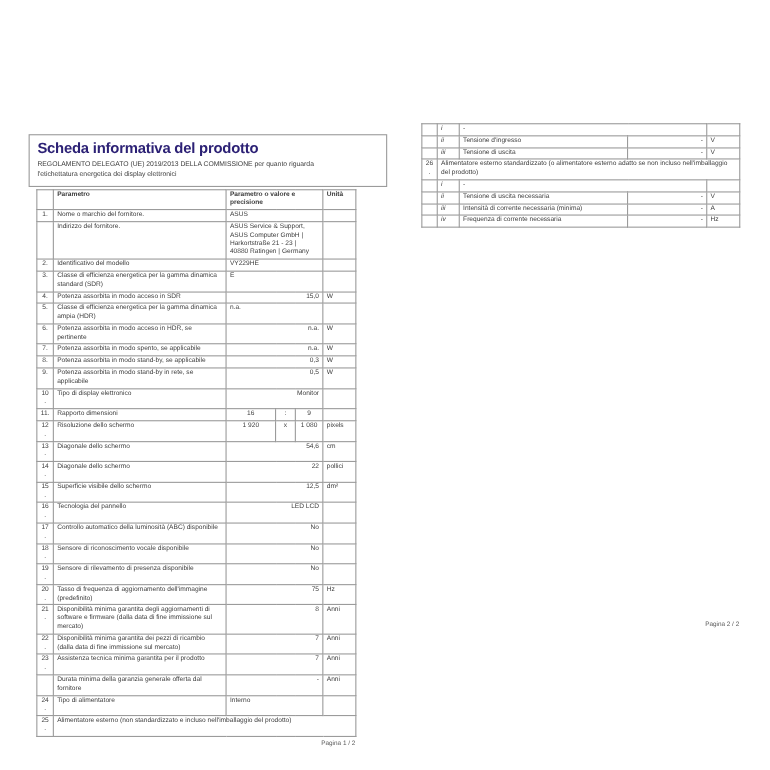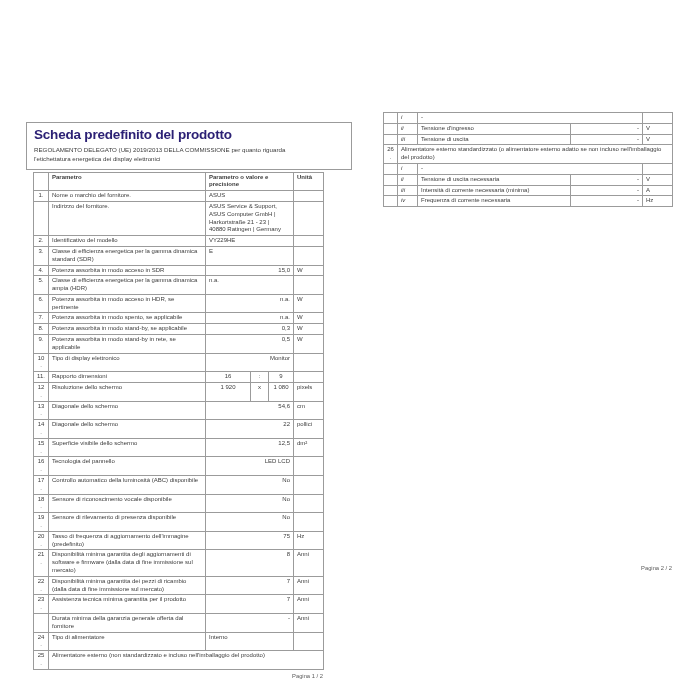--- a/index.html
+++ b/index.html
@@ -86,21 +86,21 @@
   #footer1 { width: 297px; margin-top: 3px; }
   #footer2 { position: absolute; top: 453px; right: 0; }
 </style>
 </head>
 <body>
 
 <div class="canvas">
 
   <div class="page" id="page-left">
     <div class="title-box">
-      <h1 class="doc-title">Scheda predefinito del prodotto</h1>
+      <h1 class="doc-title">Scheda informativa del prodotto</h1>
       <p class="doc-subtitle">REGOLAMENTO DELEGATO (UE) 2019/2013 DELLA COMMISSIONE per quanto riguarda l'etichettatura energetica dei display elettronici</p>
     </div>
 
     <table class="fiche" id="tbl1">
       <colgroup>
         <col style="width:15px">
           <col style="width:157px">
           <col style="width:45px">
         <col style="width:18px">
           <col style="width:25px">

